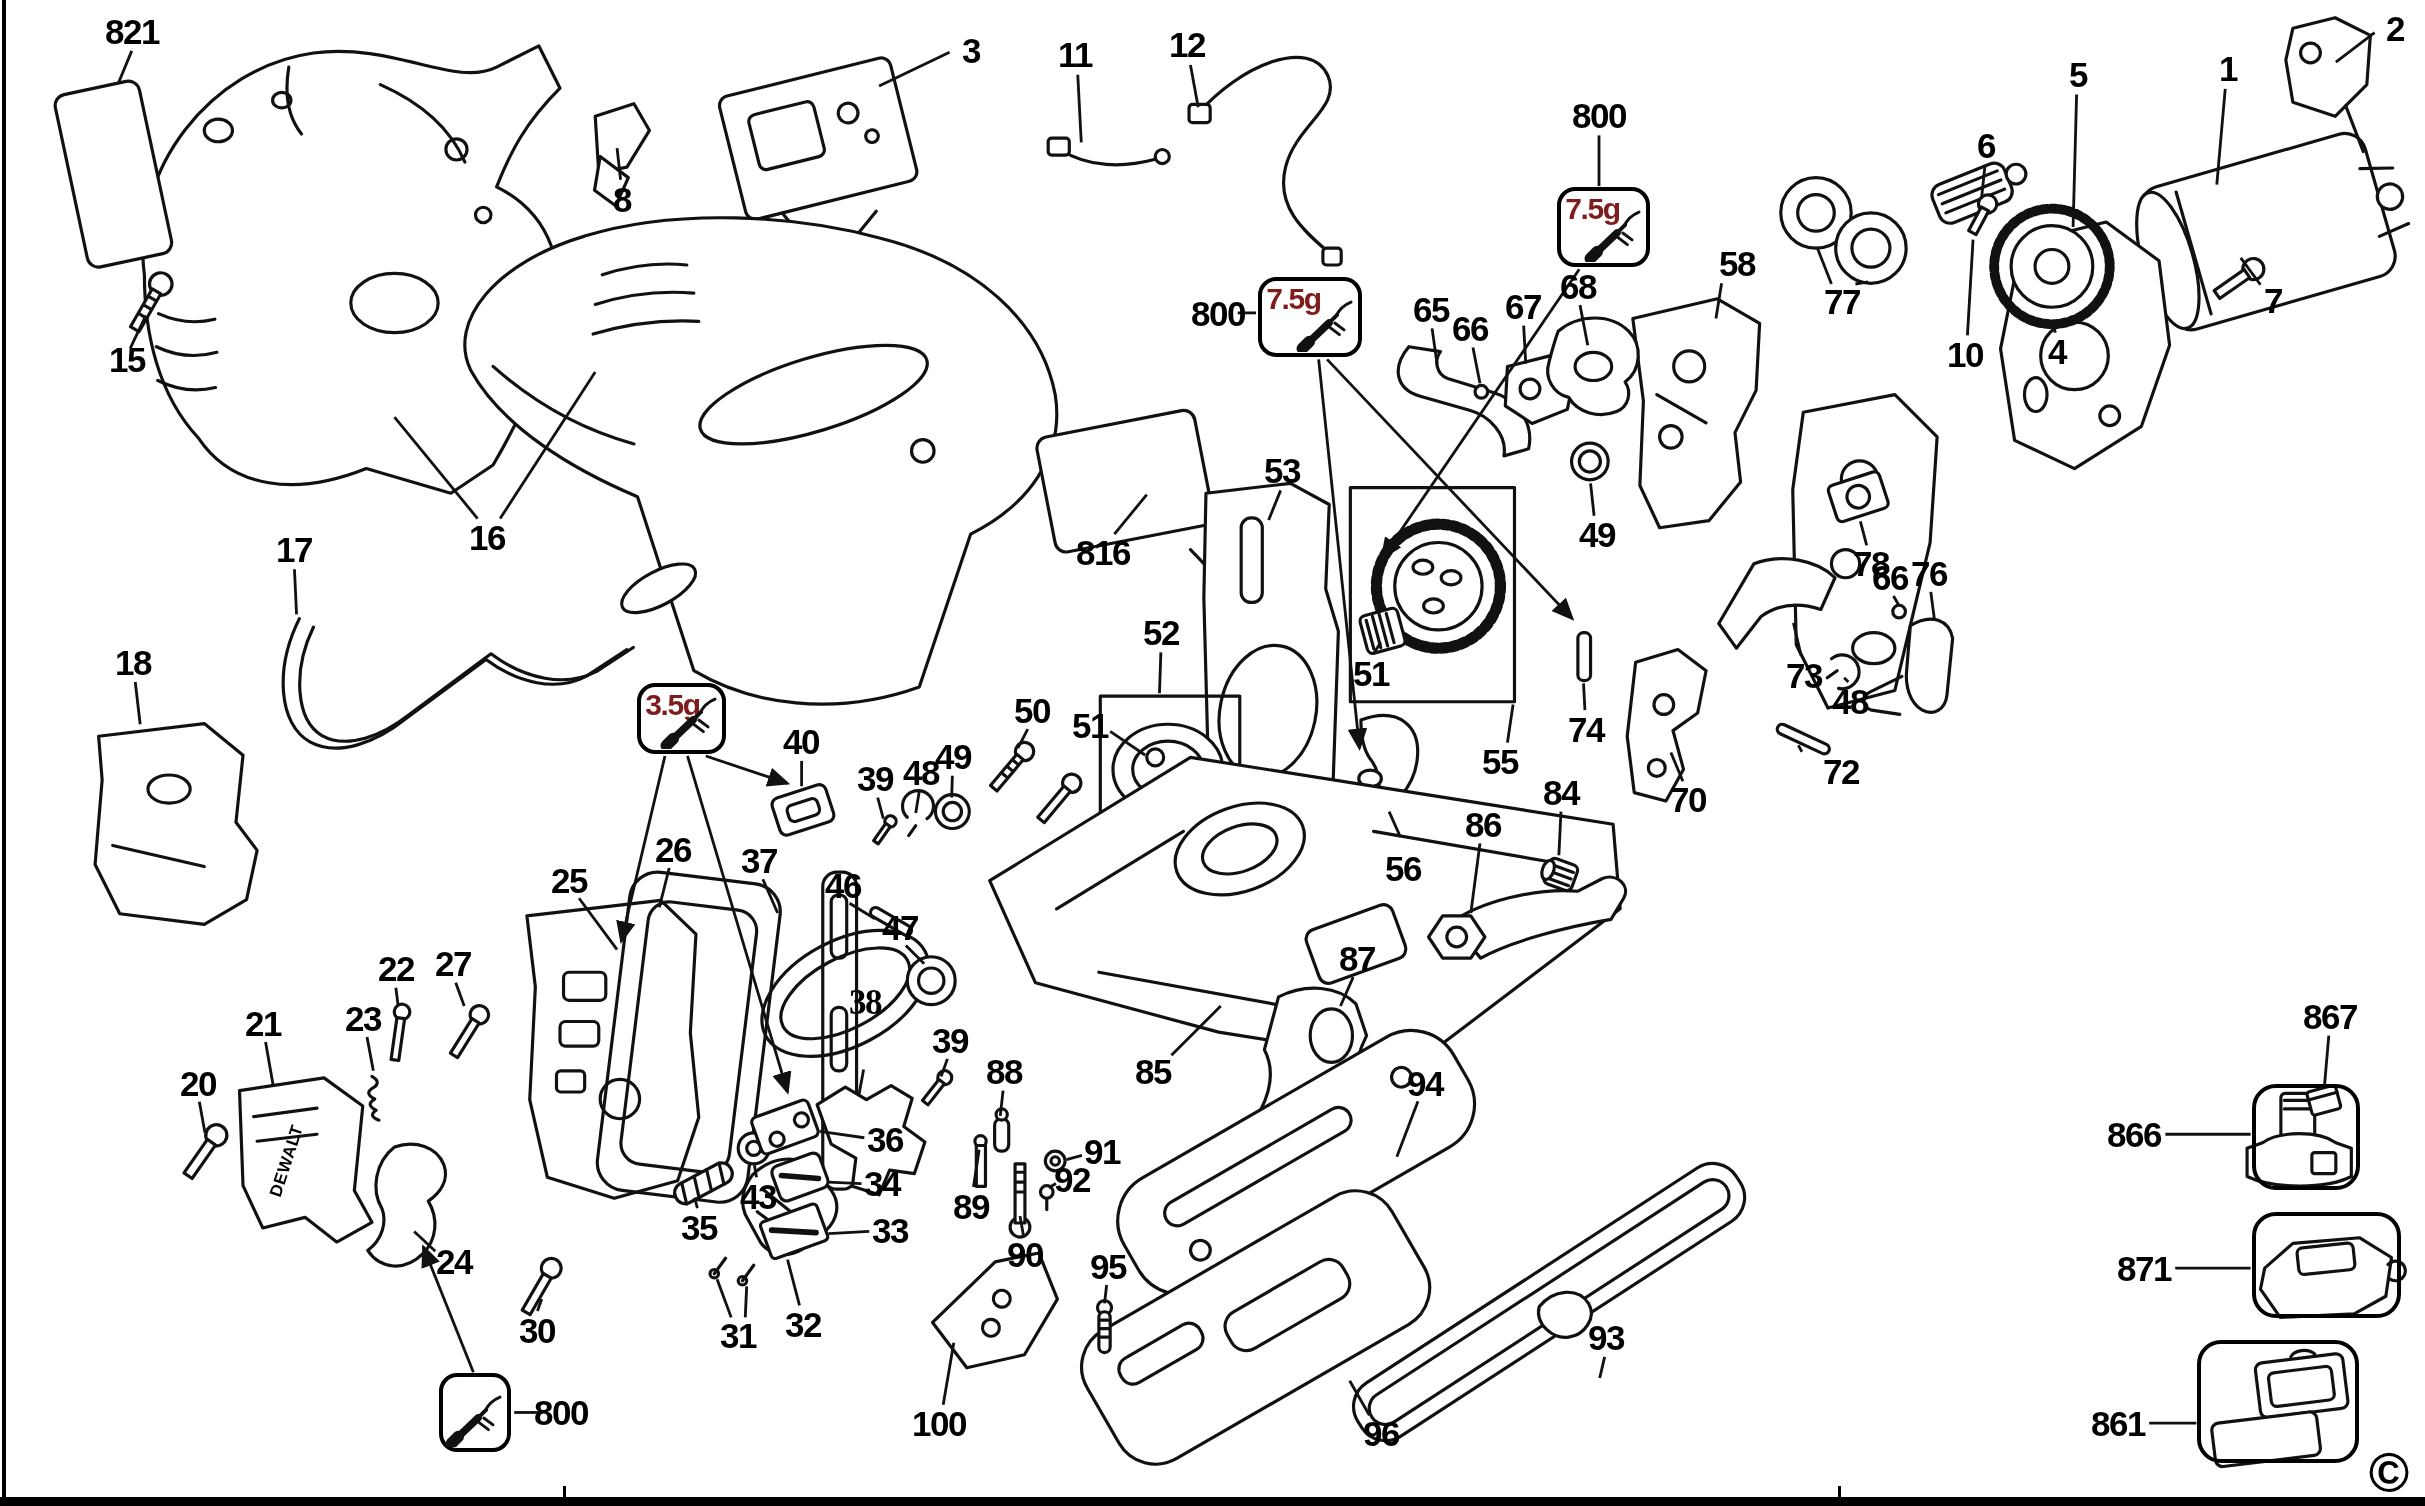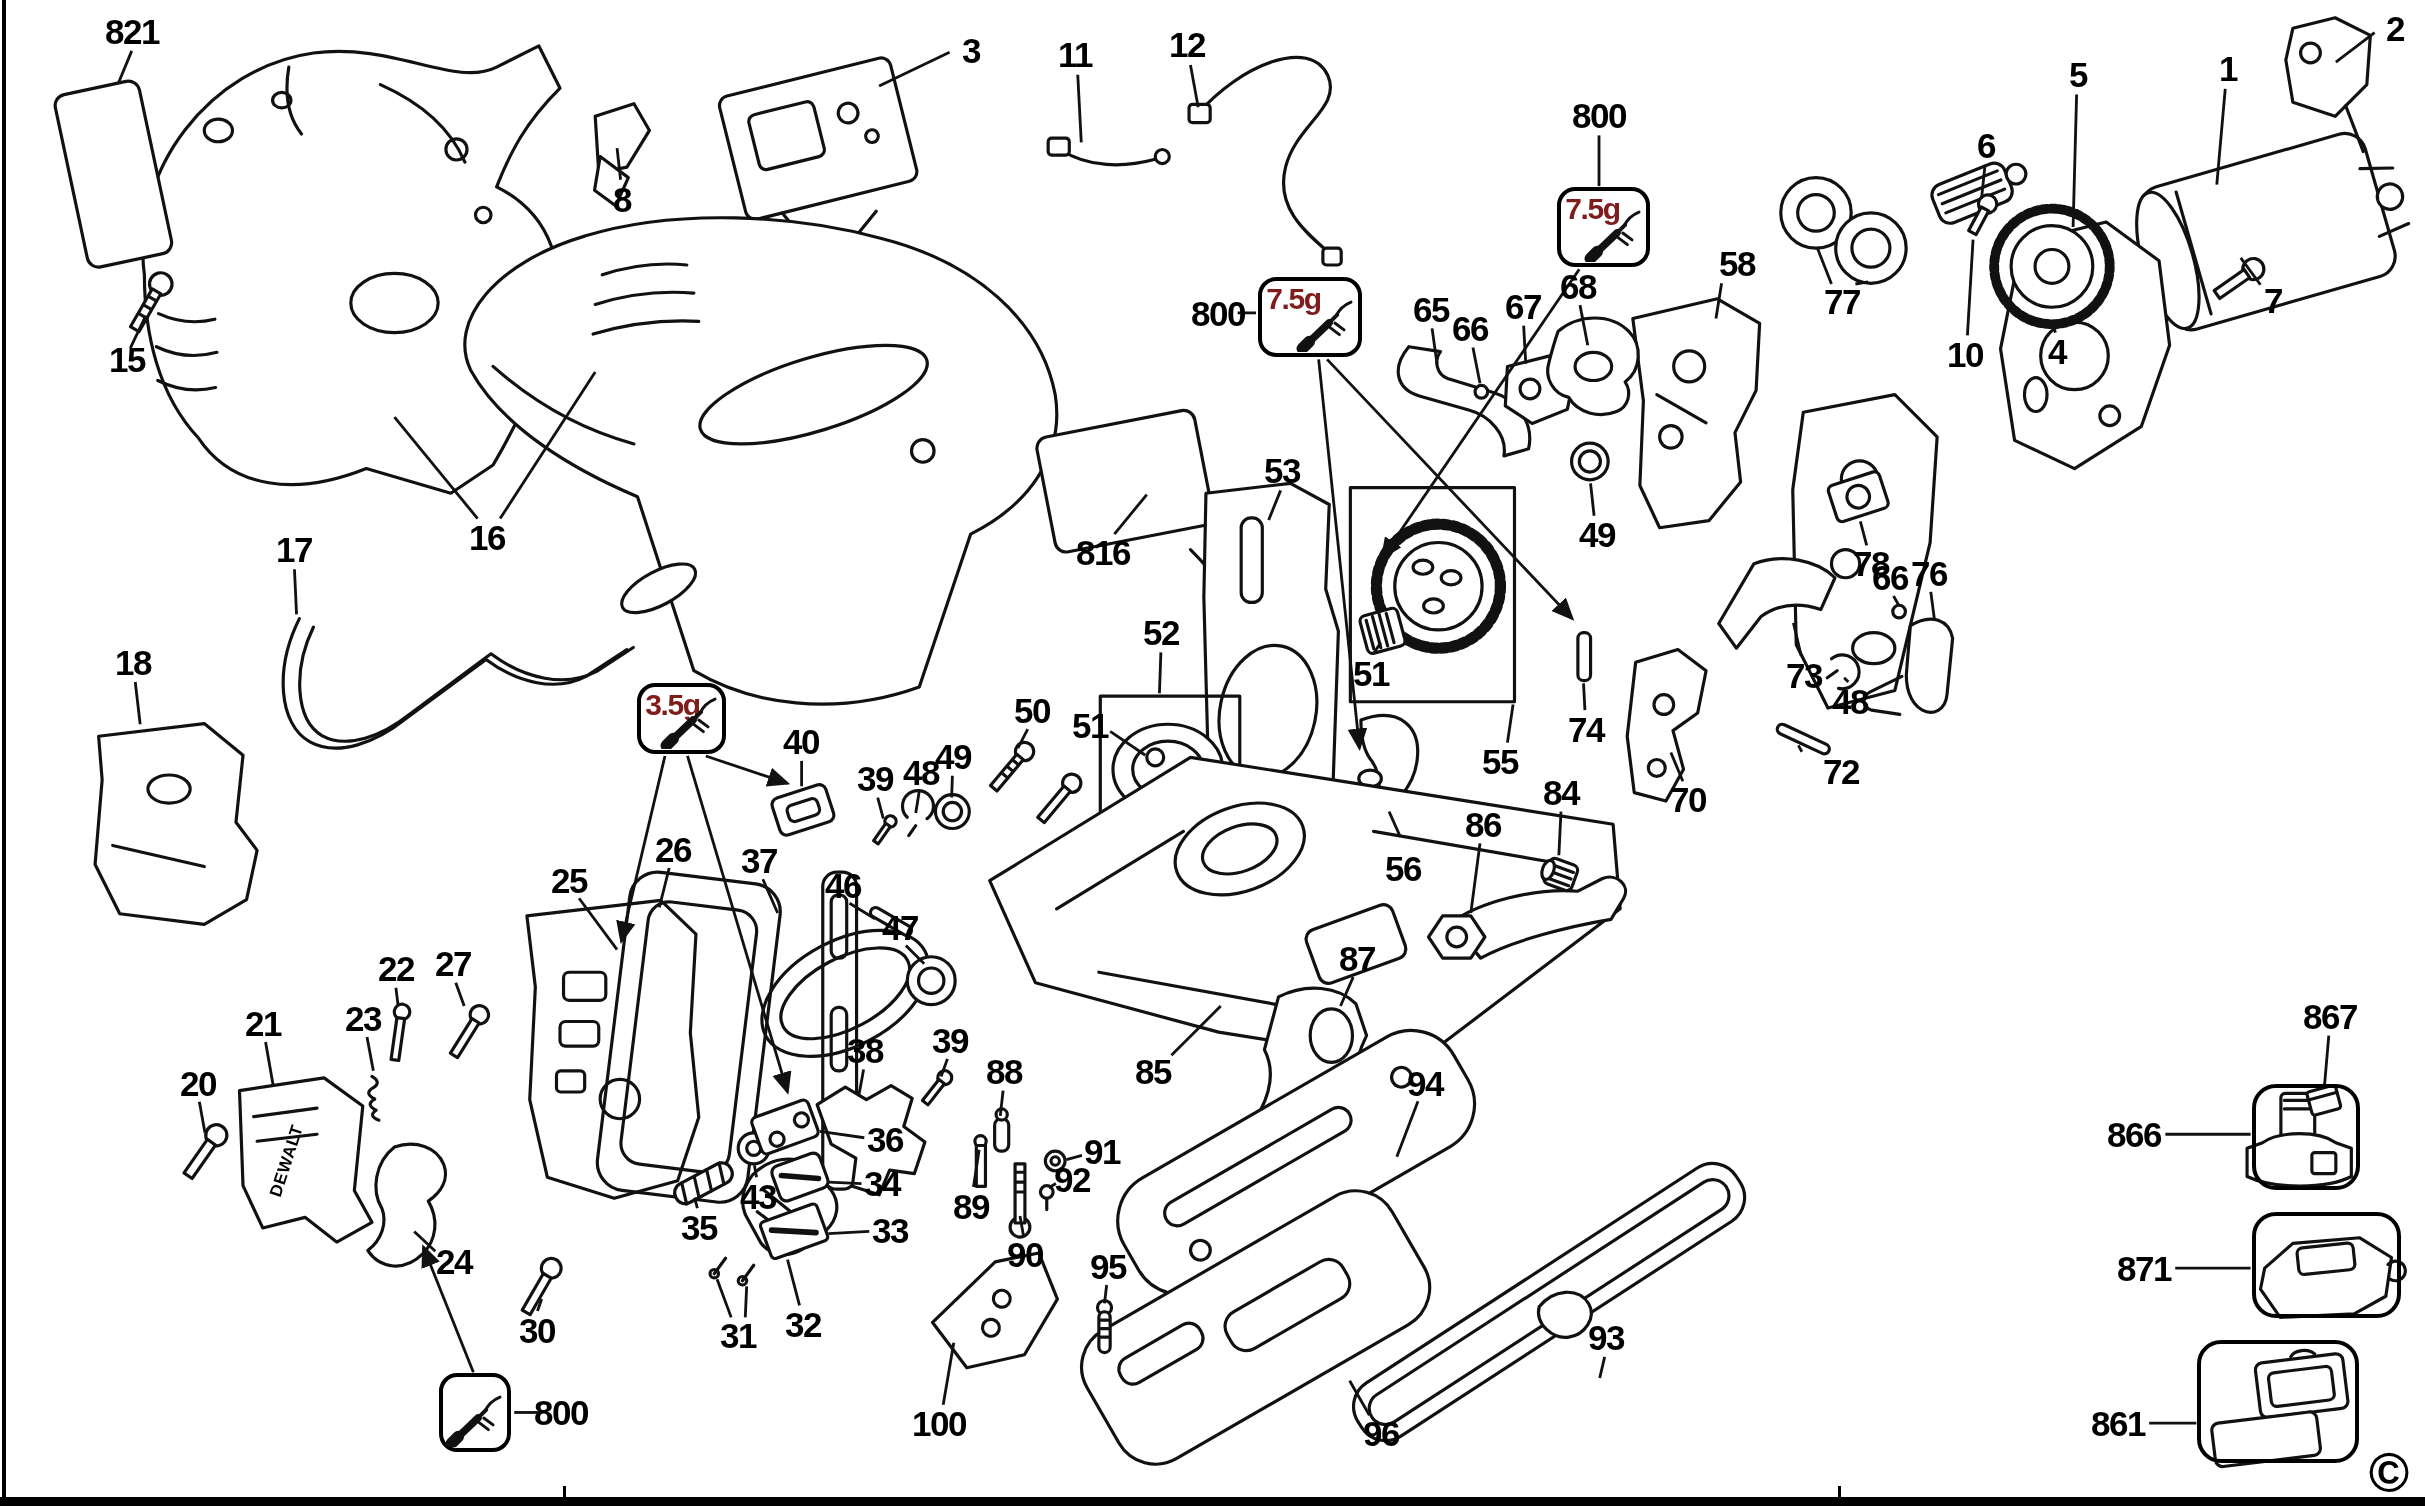--- a/index.html
+++ b/index.html
@@ -623,21 +623,21 @@
       <div class="callout" style="left: 738px; top: 1335px;">31</div>
       <div class="callout" style="left: 803px; top: 1324px;">32</div>
       <div class="callout" style="left: 537px; top: 1330px;">30</div>
       <div class="callout" style="left: 454px; top: 1261px;">24</div>
       <div class="callout" style="left: 758px; top: 1196px;">43</div>
       <div class="callout" style="left: 699px; top: 1227px;">35</div>
       <div class="callout" style="left: 882px; top: 1183px;">34</div>
       <div class="callout" style="left: 890px; top: 1230px;">33</div>
       <div class="callout" style="left: 885px; top: 1139px;">36</div>
       <div class="callout" style="left: 950px; top: 1040px;">39</div>
-      <div class="callout" style="left: 865px; top: 1050px;">38</div>
+      <div class="callout" style="left: 865px; top: 1002px; font-family: Liberation Serif, serif;">38</div>
       <div class="callout" style="left: 759px; top: 860px;">37</div>
       <div class="callout" style="left: 843px; top: 885px;">46</div>
       <div class="callout" style="left: 900px; top: 927px;">47</div>
       <div class="callout" style="left: 801px; top: 741px;">40</div>
       <div class="callout" style="left: 875px; top: 778px;">39</div>
       <div class="callout" style="left: 921px; top: 772px;">48</div>
       <div class="callout" style="left: 953px; top: 756px;">49</div>
       <div class="callout" style="left: 1032px; top: 710px;">50</div>
       <div class="callout" style="left: 673px; top: 849px;">26</div>
       <div class="callout" style="left: 569px; top: 880px;">25</div>

